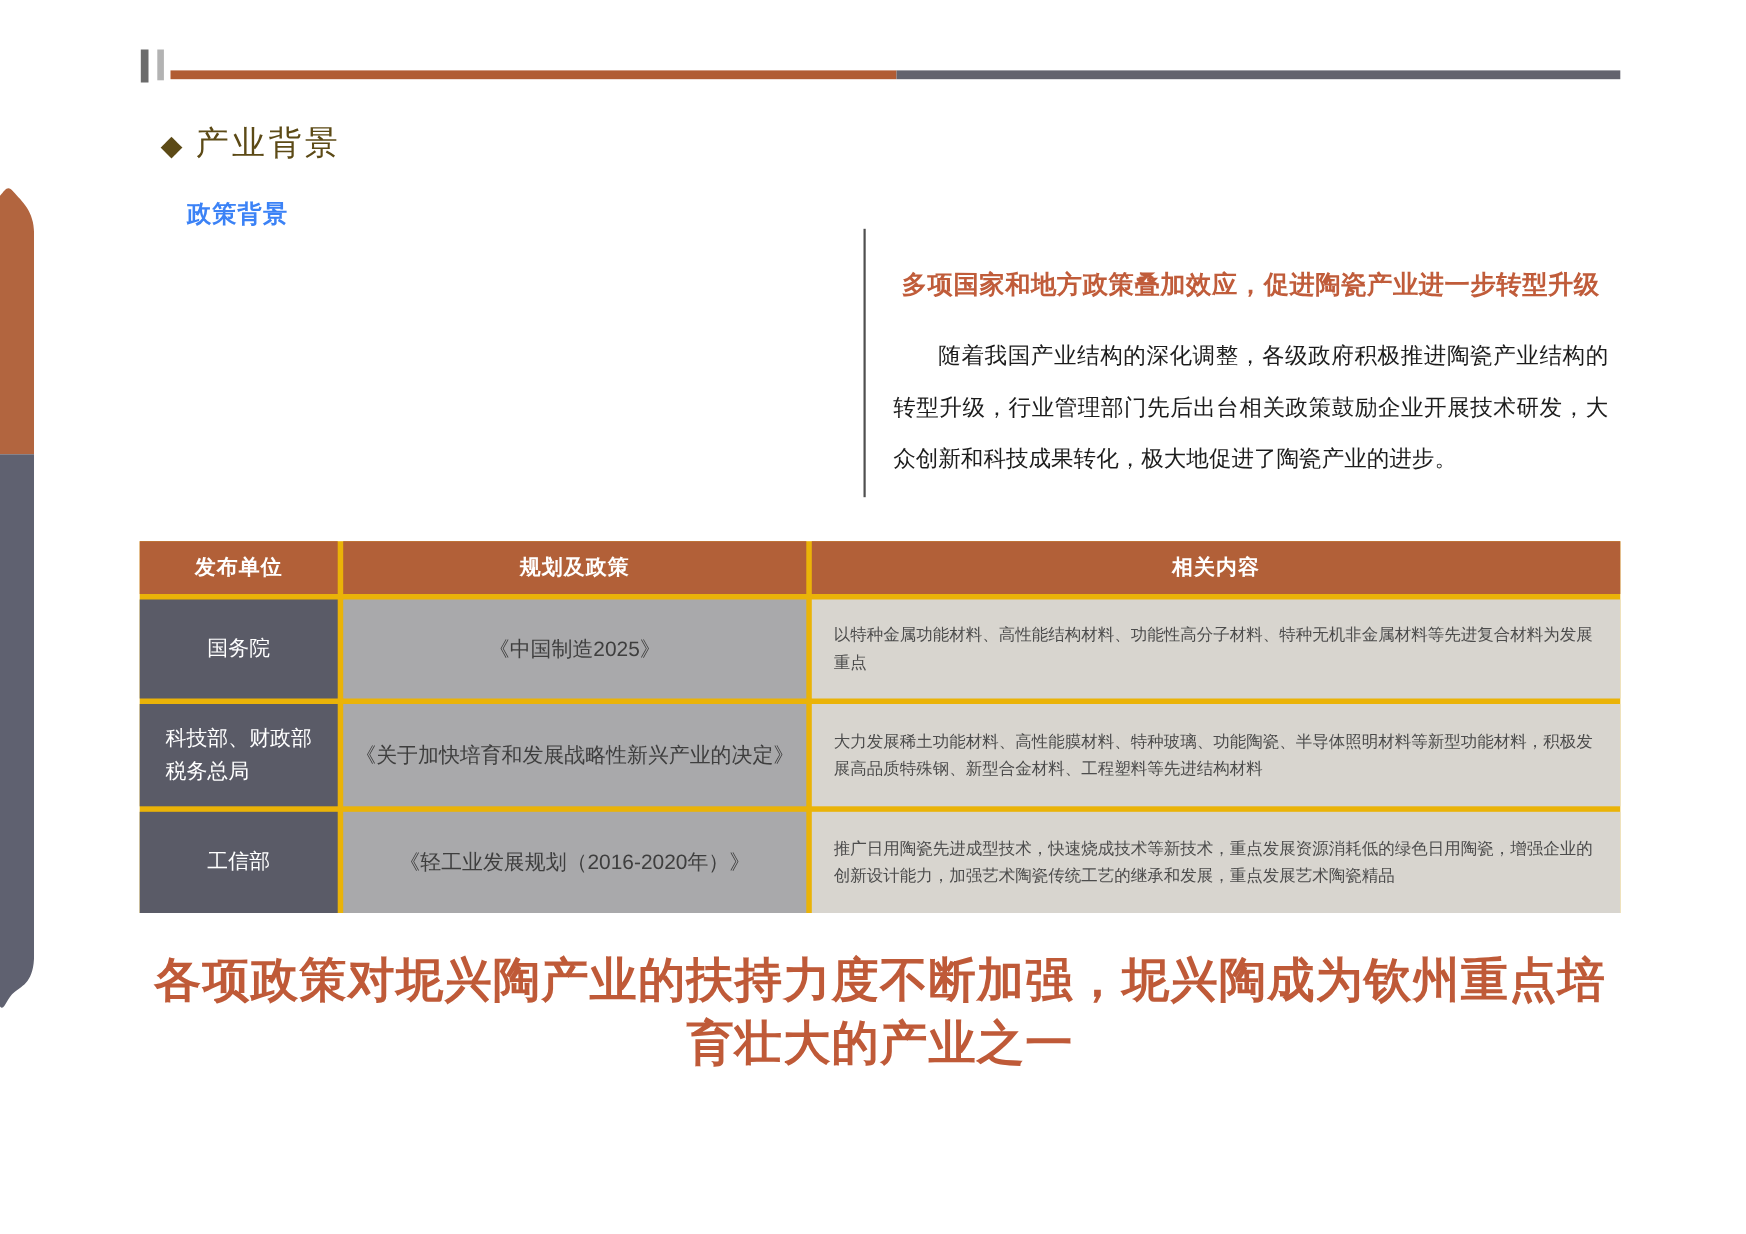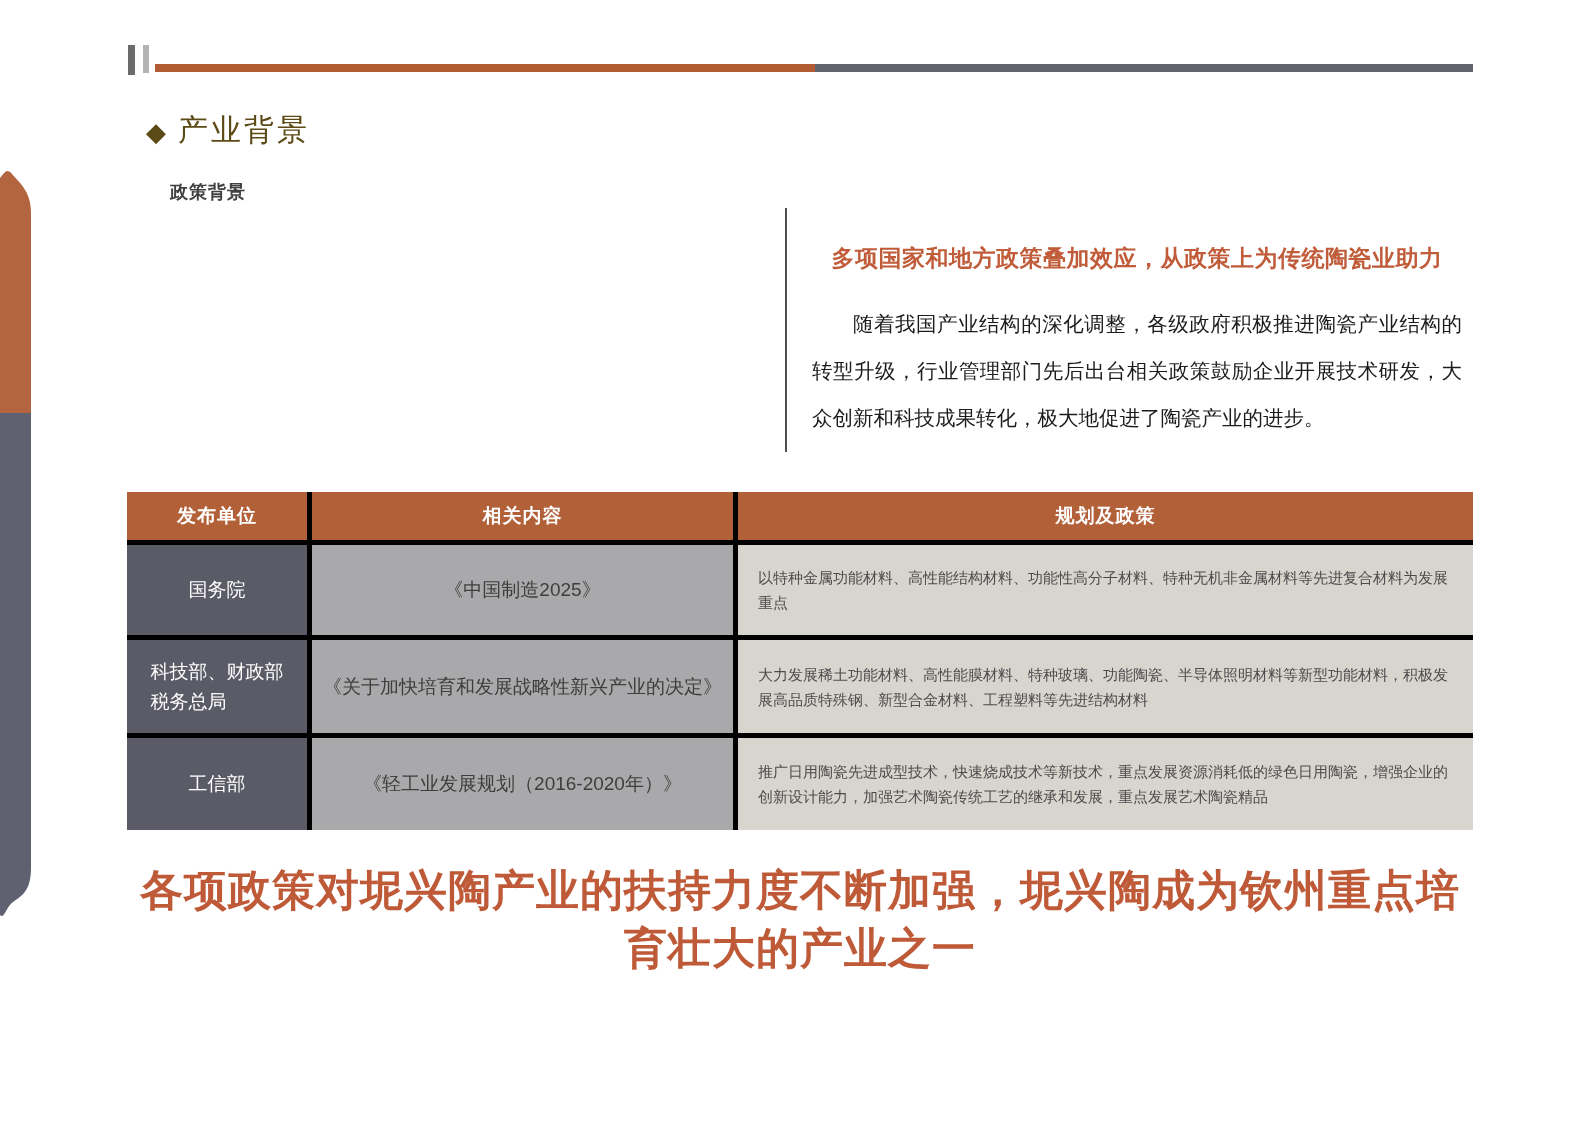--- a/index.html
+++ b/index.html
@@ -15,35 +15,35 @@
   .top-bar-1{position:absolute;left:128px;top:45px;width:7px;height:30px;background:#6b6b6b;}
   .top-bar-2{position:absolute;left:143px;top:45px;width:6px;height:28px;background:#b3b3b3;}
   .top-line-orange{position:absolute;left:155px;top:64px;width:660px;height:8px;background:#b15c33;}
   .top-line-gray{position:absolute;left:815px;top:64px;width:658px;height:8px;background:#63636d;}
   
   .ribbon{position:absolute;left:0;top:168px;width:34px;height:762px;}
   
   .title-row{position:absolute;left:146px;top:110px;display:flex;align-items:center;gap:12px;}
   .diamond{color:#5c4a16;font-size:26px;line-height:1;transform:translateY(1px);}
   .page-title{font-size:30px;font-weight:normal;color:#5c4a16;letter-spacing:3px;}
-  .subtitle{position:absolute;left:170px;top:180px;font-size:18px;font-weight:bold;color:#404040;letter-spacing:1px;}
+  .subtitle{position:absolute;left:170px;top:180px;font-size:22px;font-weight:bold;color:#3b82f6;letter-spacing:1px;}
   
   .col-left{position:absolute;left:130px;top:236px;width:618px;}
   .col-right{position:absolute;left:812px;top:243px;width:650px;}
   .col-heading{font-size:23px;font-weight:bold;color:#c05c3a;text-align:center;letter-spacing:0.5px;}
   .col-body{margin-top:26px;font-size:20.5px;line-height:47px;color:#1c1c1c;text-align:justify;text-indent:2em;}
   .v-divider{position:absolute;left:785px;top:208px;width:2px;height:244px;background:#4f4f4f;}
   
   .policy-table{
     position:absolute;left:127px;top:492px;width:1346px;
     display:grid;
     grid-template-columns:180px 421px 1fr;
     grid-template-rows:48px 90px 93px 92px;
     gap:5px;
-    background:#000000;
+    background:#eab308;
   }
   .policy-table > div{display:flex;align-items:center;justify-content:center;}
   .th{background:#b26038;color:#fff;font-size:19px;font-weight:bold;letter-spacing:1px;}
   .td-org{background:#5a5b67;color:#fff;font-size:19px;white-space:pre-line;line-height:30px;}
   .td-policy{background:#a9a9ab;color:#3e3e3e;font-size:19px;text-align:left;}
   .td-content{
     background:#d8d5cf;color:#4c4c4c;font-size:15px;line-height:25px;
     justify-content:flex-start !important;text-align:left;
     padding:0 20px;box-sizing:border-box;
   }
@@ -78,28 +78,28 @@
   <div class="title-row">
     <span class="diamond">◆</span>
     <span class="page-title">产业背景</span>
   </div>
   <div class="subtitle">政策背景</div>
 
   <div class="col-left">
   </div>
   <div class="v-divider"></div>
   <div class="col-right">
-    <div class="col-heading">多项国家和地方政策叠加效应，从政策上为传统陶瓷业助力</div>
+    <div class="col-heading">多项国家和地方政策叠加效应，促进陶瓷产业进一步转型升级</div>
     <div class="col-body">随着我国产业结构的深化调整，各级政府积极推进陶瓷产业结构的转型升级，行业管理部门先后出台相关政策鼓励企业开展技术研发，大众创新和科技成果转化，极大地促进了陶瓷产业的进步。</div>
   </div>
 
   <div class="policy-table">
     <div class="th">发布单位</div>
+    <div class="th">规划及政策</div>
     <div class="th">相关内容</div>
-    <div class="th">规划及政策</div>
 
     <div class="td-org">国务院</div>
     <div class="td-policy">《中国制造2025》</div>
     <div class="td-content">以特种金属功能材料、高性能结构材料、功能性高分子材料、特种无机非金属材料等先进复合材料为发展重点</div>
 
     <div class="td-org">科技部、财政部
 税务总局</div>
     <div class="td-policy">《关于加快培育和发展战略性新兴产业的决定》</div>
     <div class="td-content">大力发展稀土功能材料、高性能膜材料、特种玻璃、功能陶瓷、半导体照明材料等新型功能材料，积极发展高品质特殊钢、新型合金材料、工程塑料等先进结构材料</div>
 

